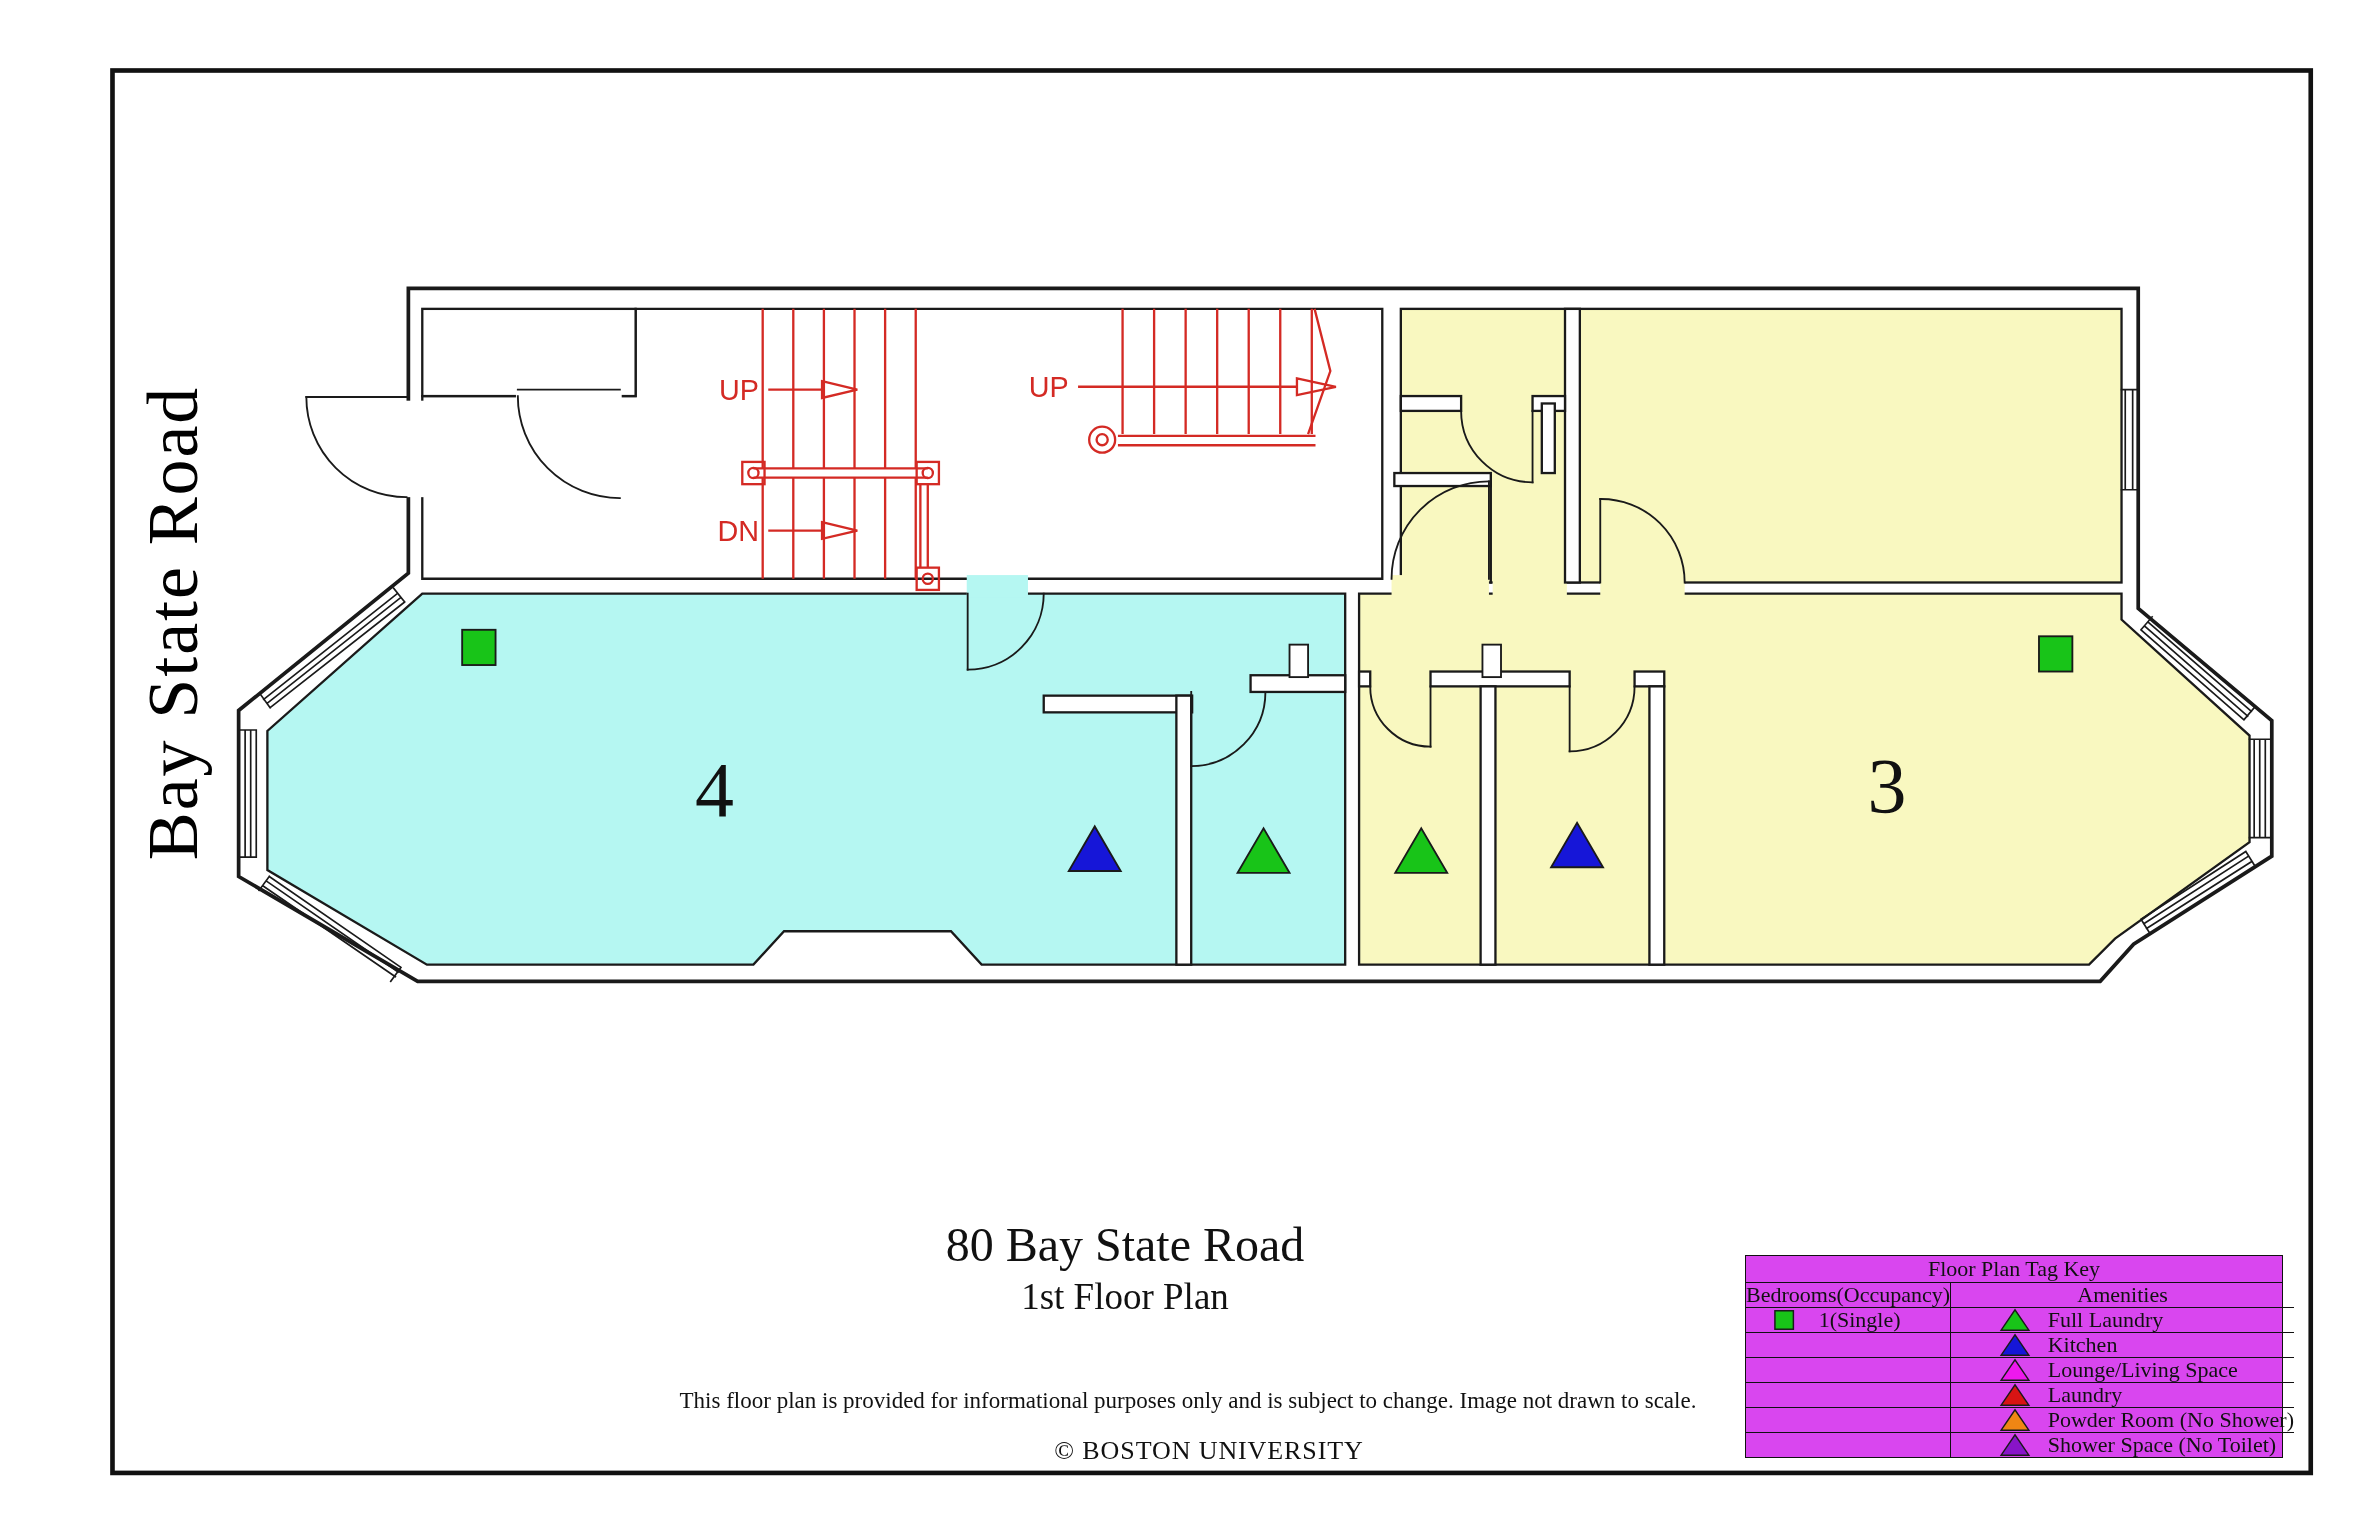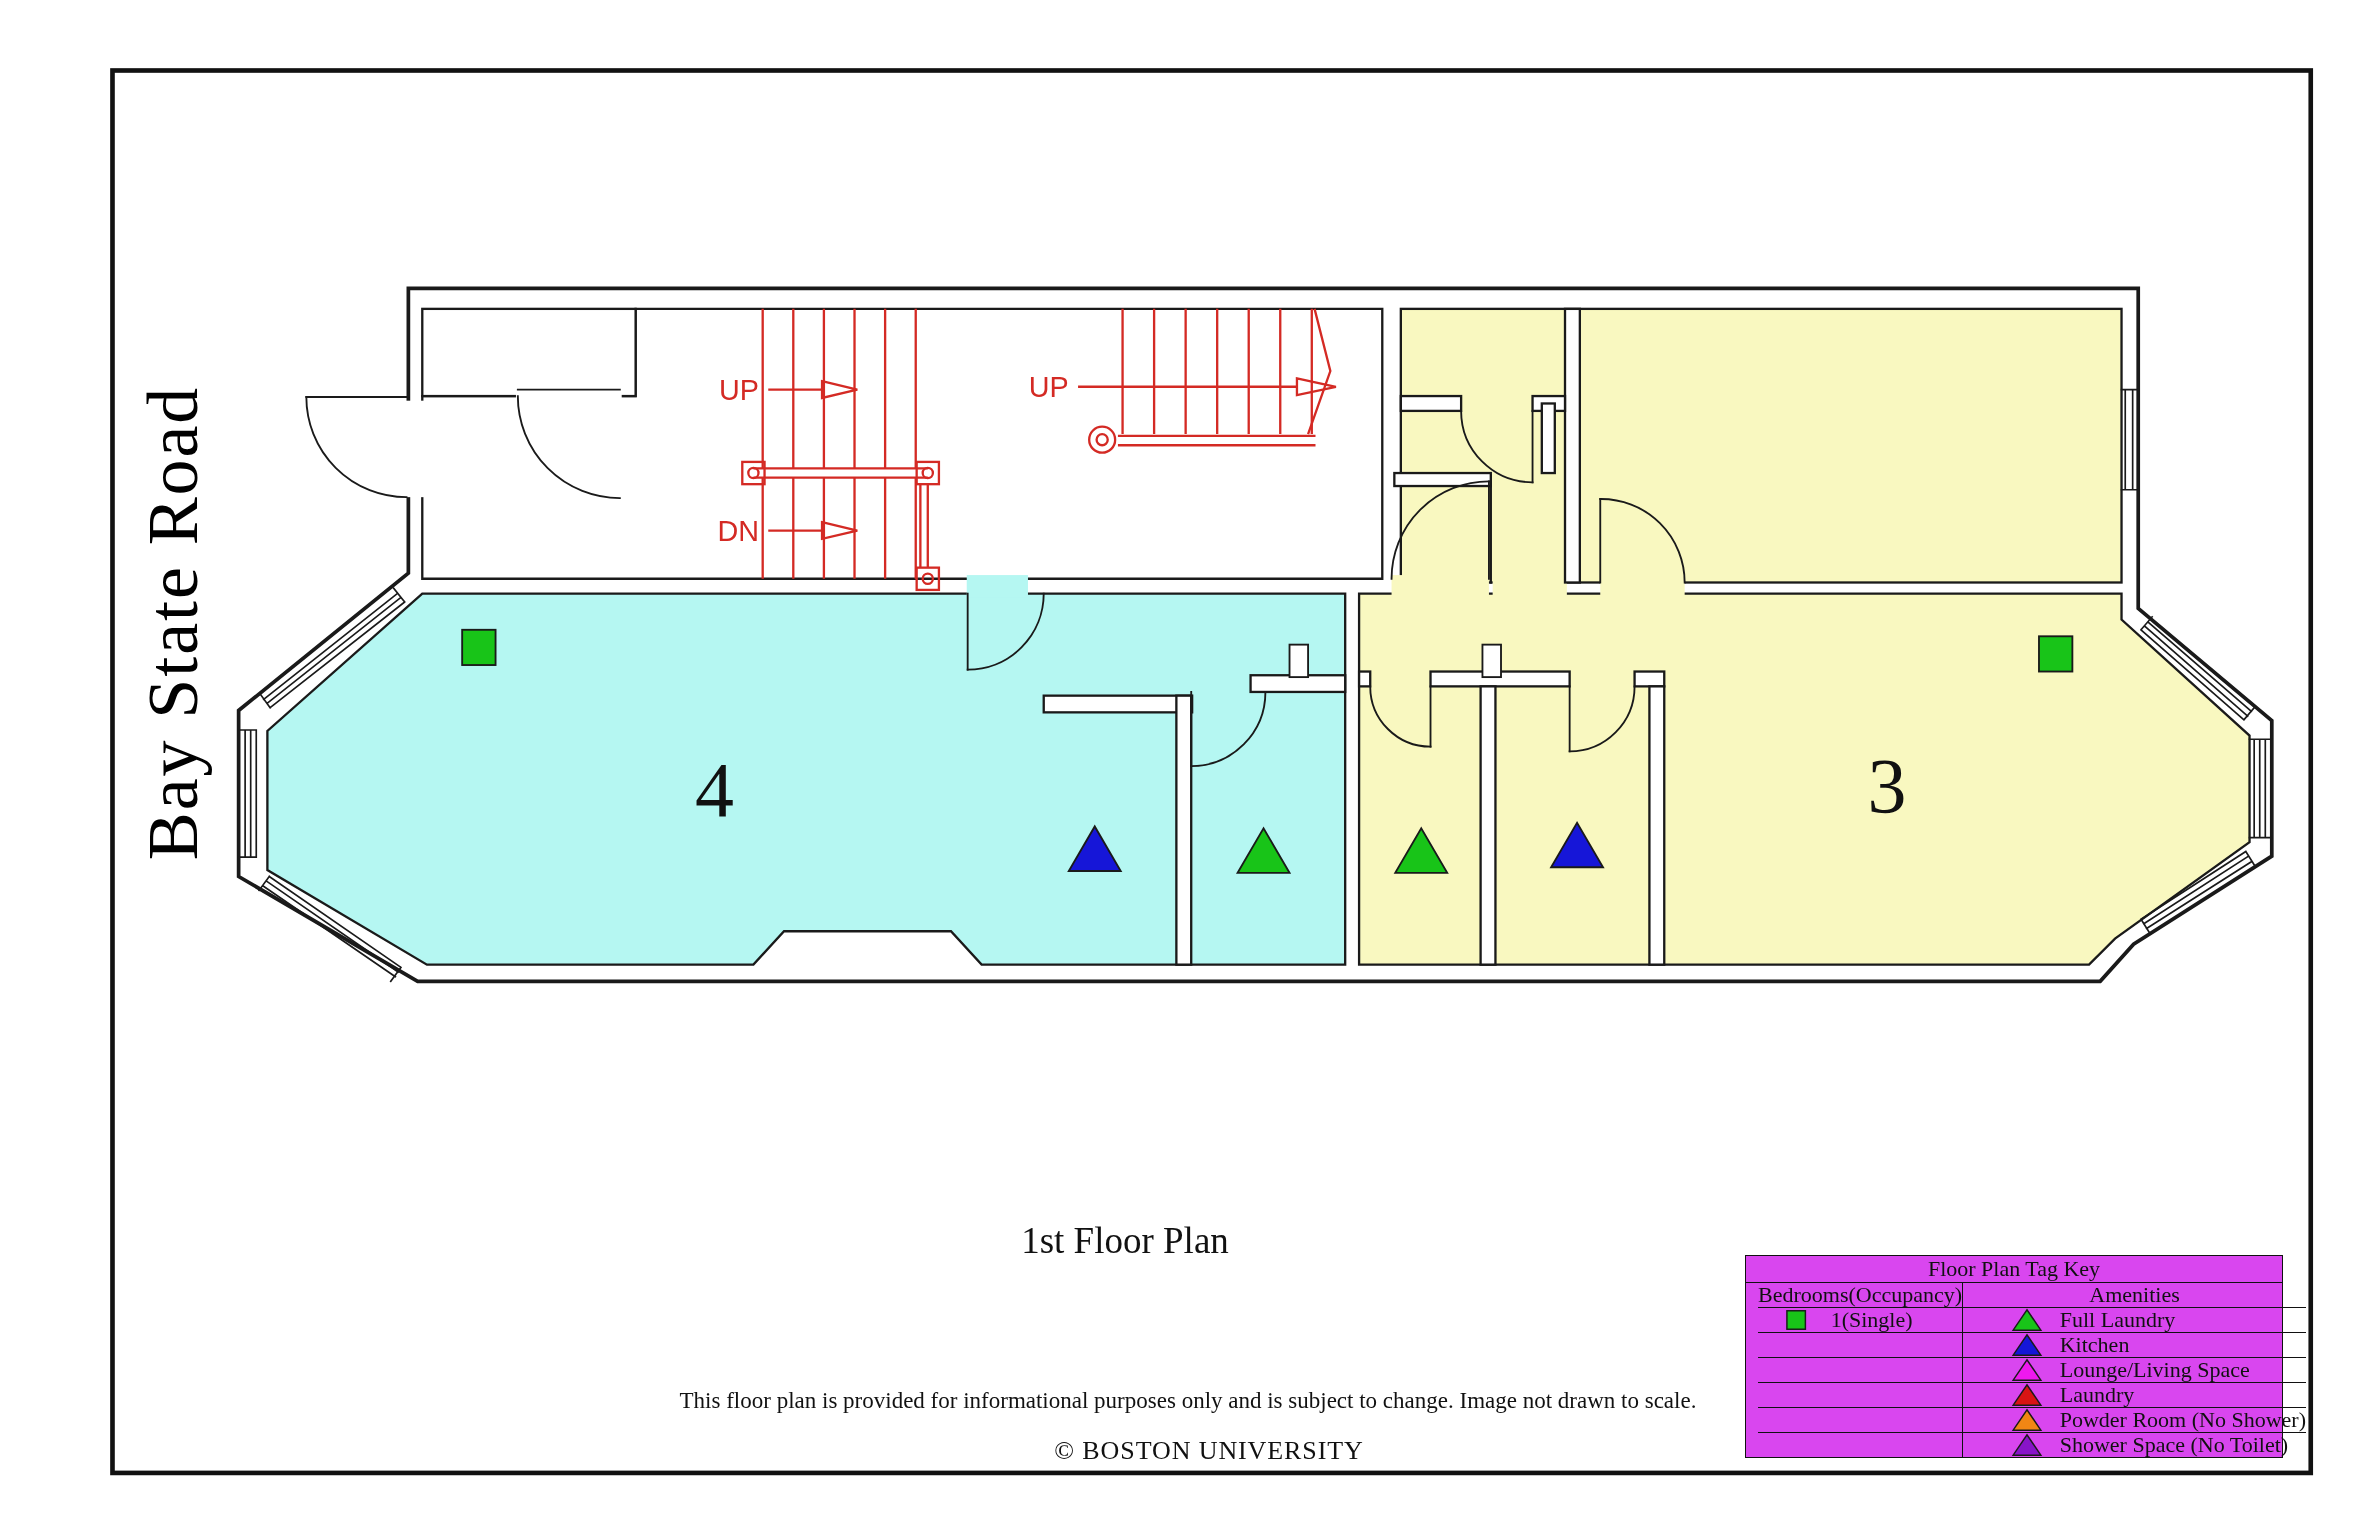--- a/index.html
+++ b/index.html
@@ -11,21 +11,21 @@
   #plan-svg{left:0;top:0;}
   
   #title-block{left:1125px;top:1217px;transform:translateX(-50%);text-align:center;}
   #building-title{font-size:48px;line-height:56px;}
   #floor-title{font-size:37px;line-height:48px;}
   #disclaimer{left:1188px;top:1388px;transform:translateX(-50%);font-size:23px;white-space:nowrap;}
   #copyright{left:1209px;top:1436px;transform:translateX(-50%);font-size:26px;letter-spacing:0.9px;white-space:nowrap;}
   
   #legend{left:1745px;top:1255px;width:536px;border:1.9px solid #111;background:#d946ef;font-size:22px;}
   #legend .hdr{height:26px;line-height:26px;text-align:center;border-bottom:1.9px solid #111;}
-  #legend .cols{display:flex;margin-left:12px;}
+  #legend .cols{display:flex;}
   #legend .col-left{width:212px;border-right:1.9px solid #111;}
   #legend .col-right{flex:1;}
   #legend .colhead{height:24px;line-height:24px;text-align:center;}
   #legend .lrow{height:24px;line-height:24px;border-top:1.9px solid #111;display:flex;align-items:flex-start;}
   #legend .col-left .lrow{padding-left:24px;}
   #legend .col-right .lrow{padding-left:48px;}
   #legend .lrow svg{margin-right:16.7px;flex:0 0 auto;}
   #legend .lbl{white-space:nowrap;}
 </style>
 </head>
@@ -161,20 +161,21 @@
       <rect x="498" y="679" width="36" height="38" fill="#18c418" stroke="#1a1a1a" stroke-width="2"></rect>
       <rect x="2198" y="686" width="36" height="38" fill="#18c418" stroke="#1a1a1a" stroke-width="2"></rect>
       <polygon points="1152,939 1208,939 1180,891" fill="#1616d8" stroke="#1a1a1a" stroke-width="2"></polygon>
       <polygon points="1334,941 1390,941 1362,893" fill="#18c418" stroke="#1a1a1a" stroke-width="2"></polygon>
       <polygon points="1504,941 1560,941 1532,893" fill="#18c418" stroke="#1a1a1a" stroke-width="2"></polygon>
       <polygon points="1672,935 1728,935 1700,887" fill="#1616d8" stroke="#1a1a1a" stroke-width="2"></polygon>
     </g>
 </svg>
 
 <div class="abs" id="title-block">
+  <div id="building-title">80 Bay State Road</div>
   <div id="floor-title">1st Floor Plan</div>
 </div>
 <div class="abs" id="disclaimer">This floor plan is provided for informational purposes only and is subject to change. Image not drawn to scale.</div>
 <div class="abs" id="copyright">© BOSTON UNIVERSITY</div>
 
 <div class="abs" id="legend">
   <div class="hdr">Floor Plan Tag Key</div>
   <div class="cols">
     <div class="col-left">
       <div class="colhead">Bedrooms(Occupancy)</div>

